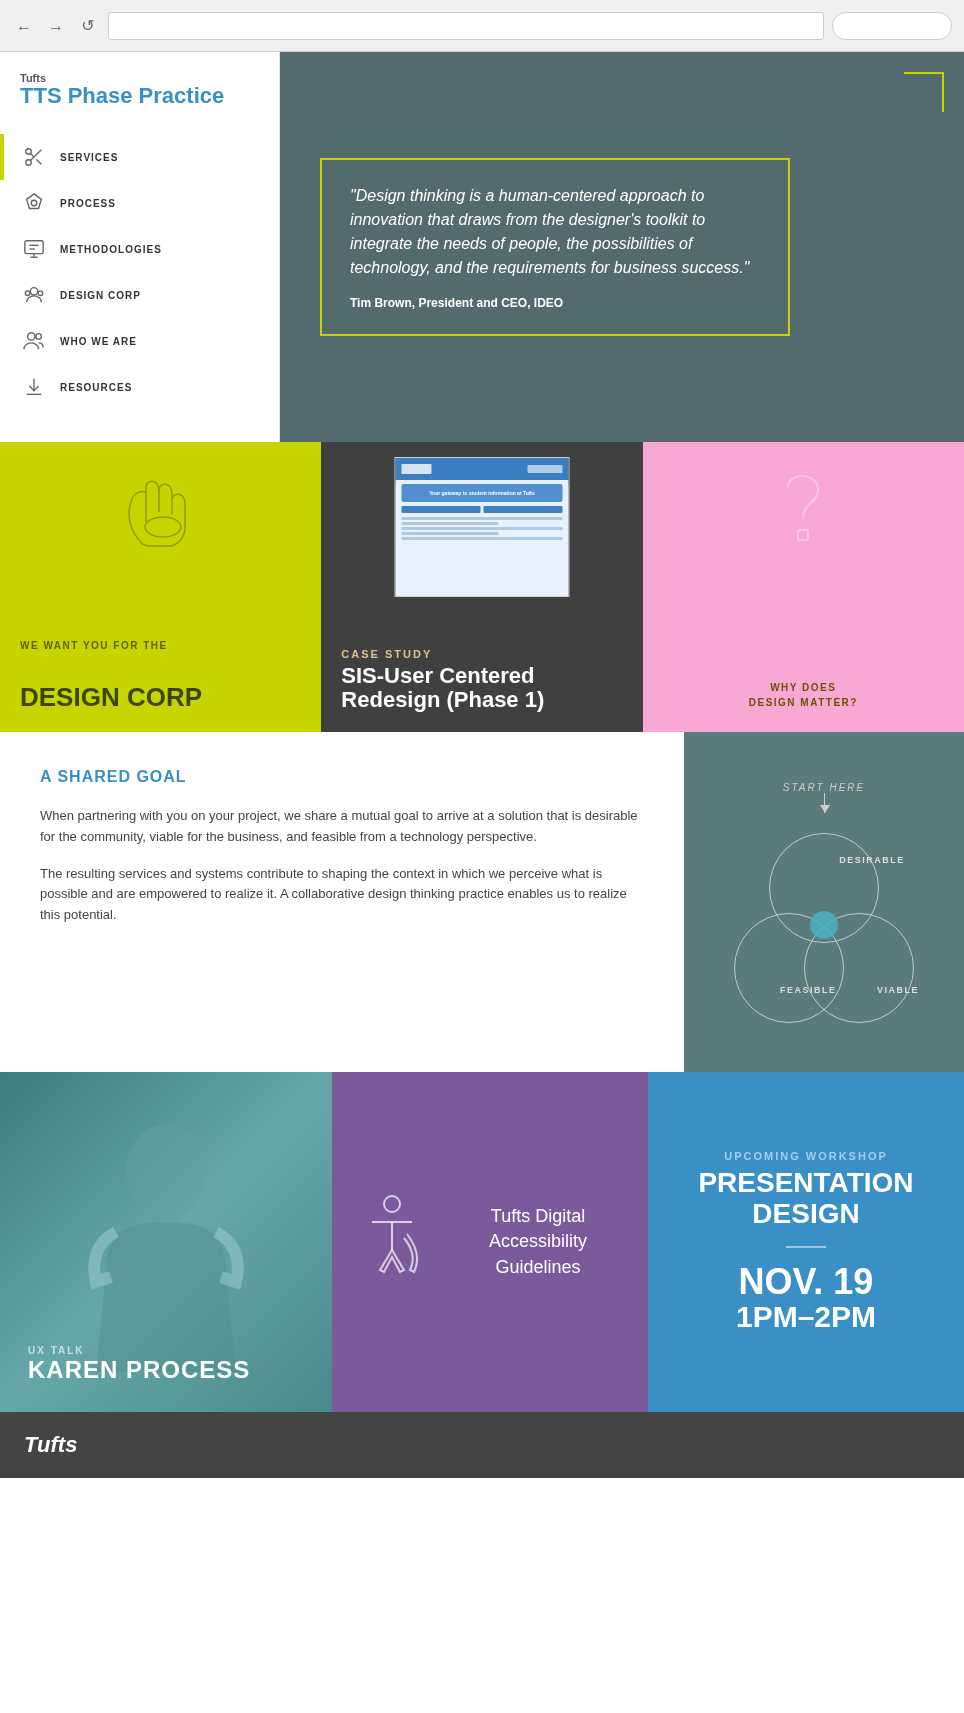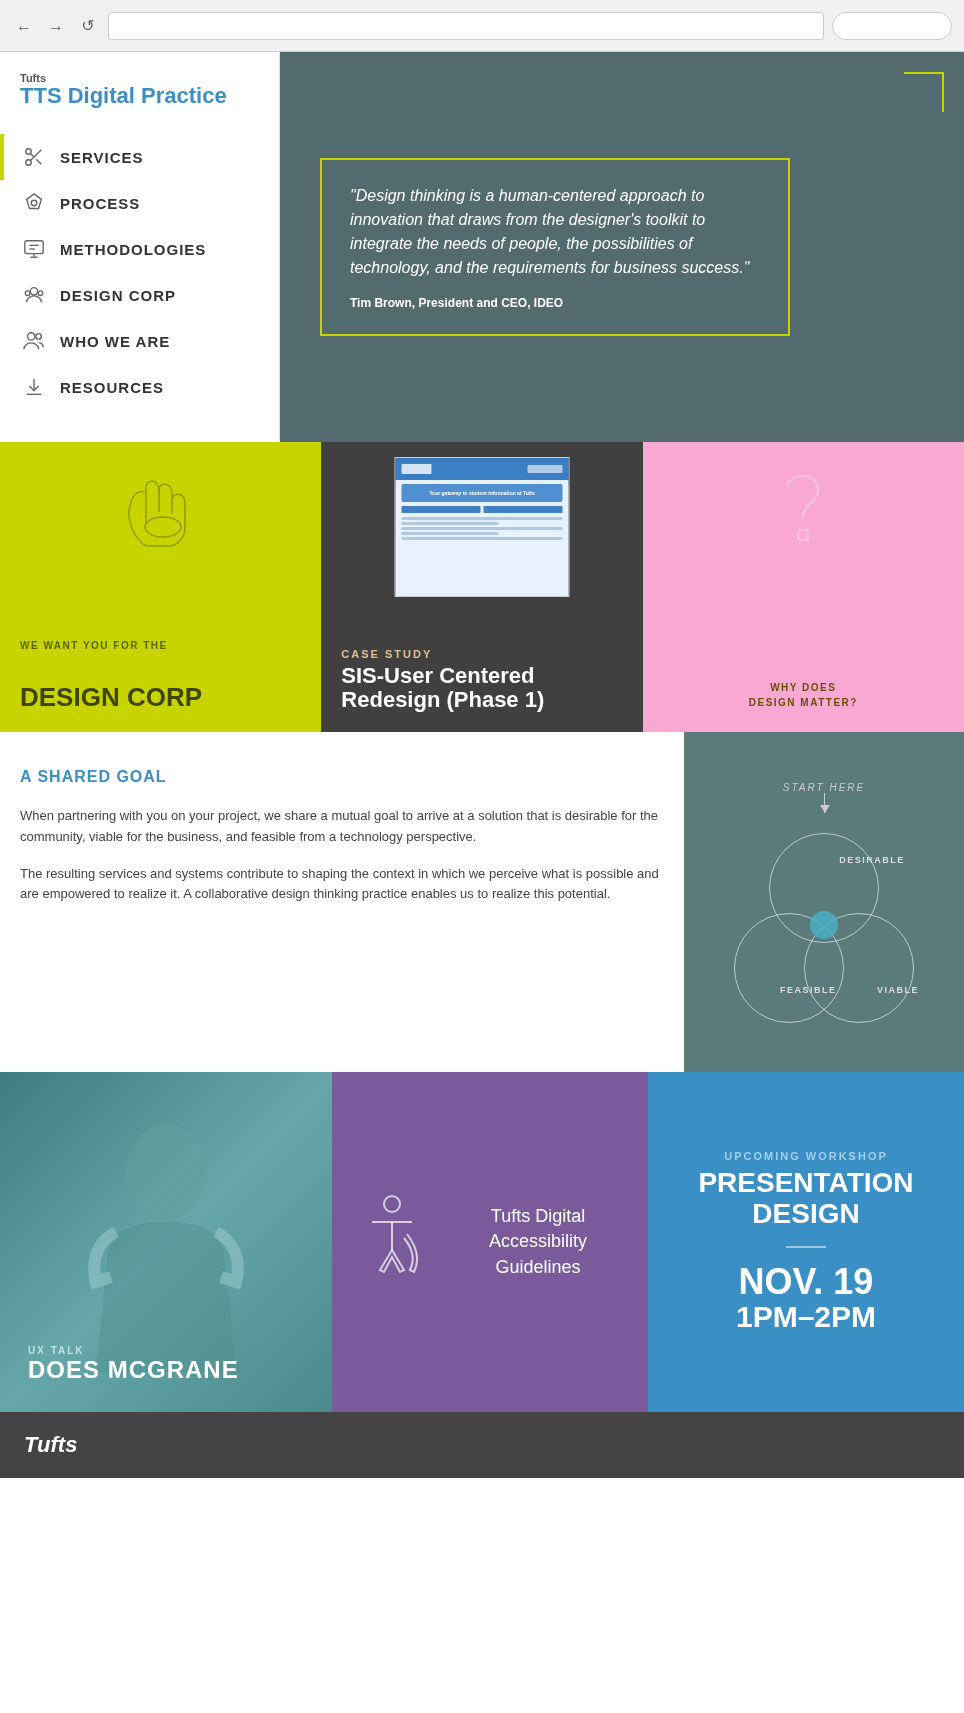--- a/index.html
+++ b/index.html
@@ -111,21 +111,21 @@
     .sidebar-nav-icon {
       width: 28px;
       height: 28px;
       margin-right: 12px;
       display: flex;
       align-items: center;
       justify-content: center;
       flex-shrink: 0;
     }
     .sidebar-nav-label {
-      font-size: 15px;
+      font-size: 10px;
       font-weight: bold;
       letter-spacing: 1px;
       color: #333;
       text-transform: uppercase;
     }
 
     
     .hero {
       flex: 1;
       background: #5a7a7c;
@@ -306,21 +306,21 @@
     }
     .screenshot-line.short { width: 60%; }
 
     
     .shared-goal-section {
       display: flex;
       min-height: 340px;
     }
     .shared-goal-text {
       flex: 1;
-      padding: 36px 20px;
+      padding: 36px 40px;
       background: #fff;
     }
     .shared-goal-title {
       font-size: 16px;
       font-weight: bold;
       color: #3a8fc4;
       letter-spacing: 1px;
       text-transform: uppercase;
       margin-bottom: 20px;
     }
@@ -551,21 +551,21 @@
   </div>
 </div>
 
 <div class="page-wrapper">
 
   <div class="top-section">
 
     <nav class="sidebar">
       <div class="sidebar-brand">
         <div class="sidebar-brand-tufts">Tufts</div>
-        <div class="sidebar-brand-title">TTS Digital Practice</div>
+        <div class="sidebar-brand-title">TTS Phase Practice</div>
       </div>
       <ul class="sidebar-nav">
         <li class="sidebar-nav-item active">
           <span class="sidebar-nav-icon">
             <svg class="nav-svg" viewBox="0 0 24 24">
               <circle cx="6" cy="6" r="3"></circle>
               <circle cx="6" cy="18" r="3"></circle>
               <line x1="20" y1="4" x2="8.12" y2="15.88"></line>
               <line x1="14.47" y1="14.48" x2="20" y2="20"></line>
               <line x1="8.12" y1="8.12" x2="12" y2="12"></line>
@@ -724,21 +724,21 @@
       <div class="photo-person">
 
         <svg viewBox="0 0 160 260" width="160" height="260" fill="none">
           <ellipse cx="80" cy="60" rx="40" ry="48" fill="rgba(100,160,160,0.5)"></ellipse>
           <path d="M20 160 C20 120 40 110 80 110 C120 110 140 120 140 160 L150 260 L10 260 Z" fill="rgba(80,140,140,0.4)"></path>
           <path d="M30 120 C10 130 5 150 10 170 L25 165" stroke="rgba(150,200,200,0.6)" stroke-width="12" fill="none"></path>
           <path d="M130 120 C150 130 155 150 150 170 L135 165" stroke="rgba(150,200,200,0.6)" stroke-width="12" fill="none"></path>
         </svg>
       </div>
       <div class="photo-label-small">UX TALK</div>
-      <div class="photo-label-large">DOES MCGRANE</div>
+      <div class="photo-label-large">KAREN PROCESS</div>
     </div>
 
     <div class="bottom-card-purple">
       <div class="accessibility-icon">
         <svg viewBox="0 0 80 100" width="80" height="100" fill="none" stroke="rgba(255,255,255,0.7)" stroke-width="2">
           <circle cx="40" cy="12" r="8"></circle>
           <line x1="20" y1="30" x2="60" y2="30"></line>
           <line x1="40" y1="30" x2="40" y2="58"></line>
           <path d="M40 58 L28 78 L32 80 L40 65 L48 80 L52 78 Z"></path>
           <path d="M55 42 C65 55 68 68 62 80 L58 78 C63 68 61 57 52 46"></path>

